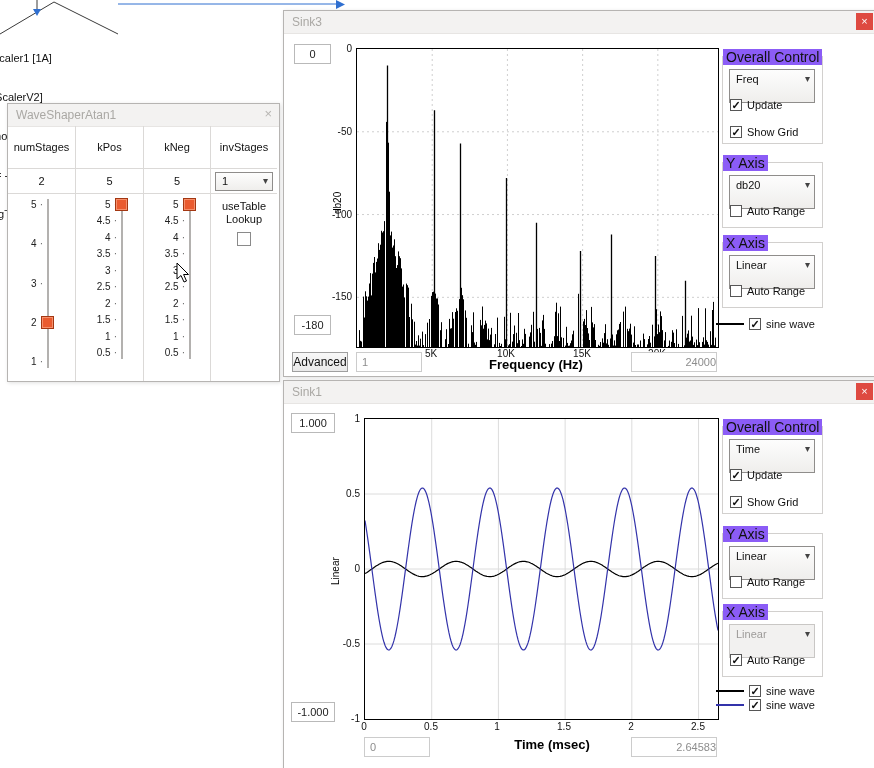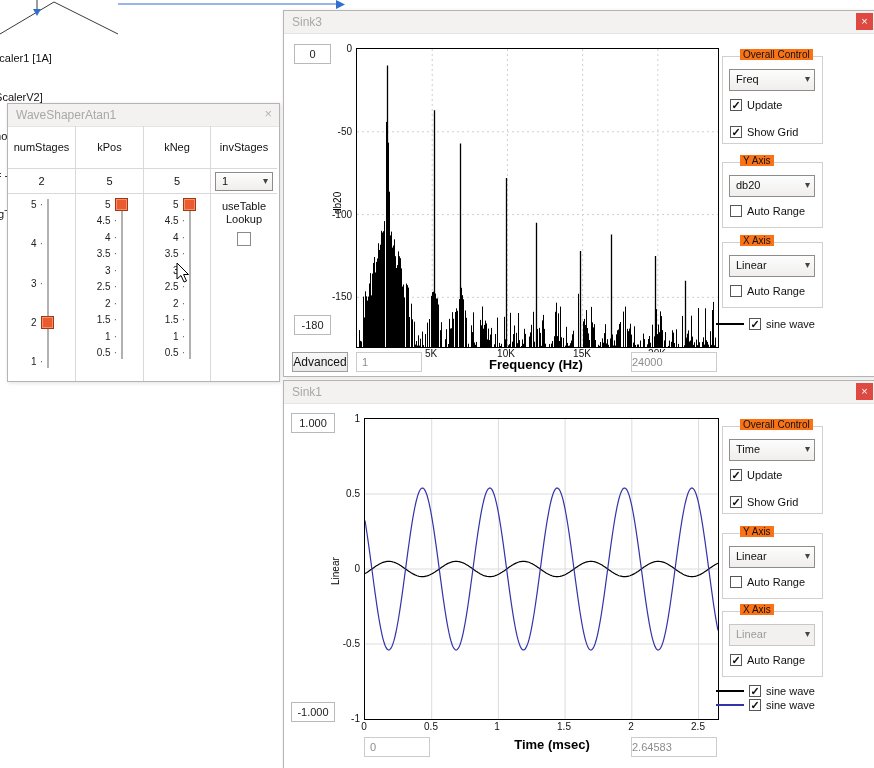--- a/index.html
+++ b/index.html
@@ -6,31 +6,31 @@
   body{font-family:"Liberation Sans", sans-serif;}
   #stage{position:relative;width:874px;height:768px;overflow:hidden;background:#ffffff;}
   .window{position:absolute;background:#fff;border:1px solid #b6b4b2;box-shadow:1px 1px 4px rgba(0,0,0,.12);}
   .titlebar{position:absolute;left:0;top:0;right:0;height:22px;background:#f3f2f1;border-bottom:1px solid #e7e5e3;}
   .title{position:absolute;left:8px;top:4px;font-size:12px;color:#aaa8a4;}
   .close-red{position:absolute;top:2px;width:17px;height:17px;background:#de4a41;color:#fff;font-size:11px;line-height:17px;text-align:center;cursor:default;}
   .close-gray{position:absolute;top:2px;right:7px;color:#b7b5b2;font-size:13px;line-height:16px;}
   .field{position:absolute;background:#fff;border:1px solid #b9b9b9;font-size:11px;color:#222;text-align:center;line-height:18px;box-sizing:border-box;}
   .field.dim{color:#8d8d8d;border-color:#cccccc;}
   .field.left{text-align:left;padding-left:5px;}
-  .field.right{text-align:left;padding-right:5px;}
+  .field.right{text-align:right;padding-right:0;}
   .btn{position:absolute;background:linear-gradient(#f8f8f8,#e9e9e9);border:1px solid #9f9f9f;font-size:12px;color:#111;text-align:center;line-height:18px;box-sizing:border-box;}
   .plot{position:absolute;background:#fff;border:1px solid #000;}
   .ticklab{position:absolute;font-size:10px;color:#111;height:11px;line-height:11px;}
   .ticklab.right{text-align:right;}
   .ticklab.center{text-align:center;}
   .axis-label{position:absolute;font-size:13px;font-weight:bold;color:#000;text-align:center;}
   .yaxis-label{position:absolute;font-size:10px;color:#000;transform:rotate(-90deg);transform-origin:left top;white-space:nowrap;}
   .group{position:absolute;border:1px solid #d2d0ce;}
-  .group-label{position:absolute;left:17px;top:-8px;background:#f97316;padding:0 3px;font-size:10px;color:#111;white-space:nowrap;}
-  .combo{position:absolute;height:22px;background:linear-gradient(#fdfdfd,#efeeec);border:1px solid #8f8d8b;box-sizing:border-box;}
+  .group-label{position:absolute;left:0;top:-8px;background:#8b5cf6;padding:0 3px;font-size:14px;color:#111;white-space:nowrap;}
+  .combo{position:absolute;height:34px;background:linear-gradient(#fdfdfd,#efeeec);border:1px solid #8f8d8b;box-sizing:border-box;}
   .combo.inline{position:relative;}
   .combo-text{position:absolute;left:6px;top:3px;font-size:11px;color:#111;}
   .combo-arrow{position:absolute;right:4px;top:3px;font-size:10px;color:#444;}
   .combo.disabled{background:#f2f1f0;border-color:#c9c7c5;}
   .combo.disabled .combo-text{color:#9d9b99;}
   .cbrow{position:absolute;display:flex;align-items:center;gap:5px;height:14px;}
   .cb{width:12px;height:12px;box-sizing:border-box;border:1px solid #565656;background:#fff;font-size:11px;line-height:10px;text-align:center;color:#111;font-weight:bold;flex:0 0 auto;}
   .cbl{font-size:11px;color:#111;white-space:nowrap;}
   .legend-row{position:absolute;display:flex;align-items:center;gap:5px;height:14px;}
   .legend-line{width:28px;height:2px;background:#000;}

